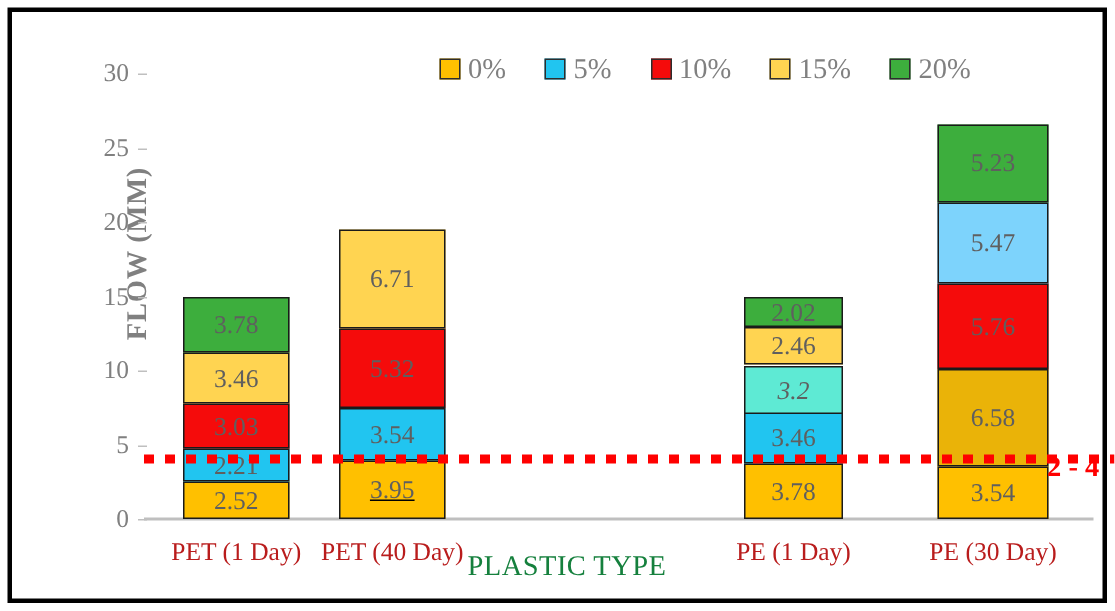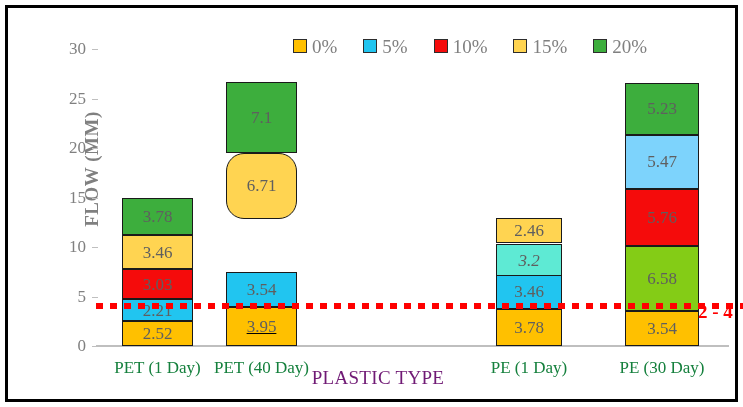--- a/index.html
+++ b/index.html
@@ -102,30 +102,30 @@
     transform-origin: center center;
     white-space: nowrap;
   }
   .xaxis-title {
     position: absolute;
     left: 275px;
     top: 359px;
     width: 190px;
     text-align: center;
     font-size: 19px;
-    color: #701a75;
+    color: #15803d;
     letter-spacing: 0.3px;
     white-space: nowrap;
   }
   .xtick-label {
     position: absolute;
     top: 350px;
     text-align: center;
     font-size: 17px;
-    color: #15803d;
+    color: #b91c1c;
     white-space: nowrap;
   }
 
   
   .bar {
     position: absolute;
     bottom: 0;
   }
   .seg {
     position: absolute;
@@ -230,46 +230,49 @@
             <span class="seg-label">3.78</span>
           </div>
         </div>
         <div class="bar" style="left: 122px; width: 71px; height: 297px;">
           <div class="seg" style="background: rgb(255, 192, 0); height: 39.105px; bottom: 0px; text-decoration: underline;">
             <span class="seg-label">3.95</span>
           </div>
           <div class="seg" style="background: rgb(33, 197, 240); height: 35.046px; bottom: 39.105px;">
             <span class="seg-label">3.54</span>
           </div>
-          <div class="seg" style="background: rgb(255, 212, 81); height: 66.429px; bottom: 126.819px; border-radius: 18px;">
+          <div class="seg" style="background: rgb(245, 11, 11); height: 52.668px; bottom: 74.151px;">
+            <span class="seg-label">5.32</span>
+          </div>
+          <div class="seg" style="background: rgb(255, 212, 81); height: 66.429px; bottom: 126.819px;">
             <span class="seg-label">6.71</span>
-          </div>
-          <div class="seg" style="background: rgb(61, 174, 61); height: 70.29px; bottom: 193.248px;">
-            <span class="seg-label">7.1</span>
           </div>
         </div>
         <div class="bar" style="left: 392px; width: 66px; height: 297px;">
           <div class="seg" style="background: rgb(255, 192, 0); height: 37.422px; bottom: 0px;">
             <span class="seg-label">3.78</span>
           </div>
           <div class="seg" style="background: rgb(33, 197, 240); height: 34.254px; bottom: 37.422px;">
             <span class="seg-label">3.46</span>
           </div>
           <div class="seg" style="background: #5eead4; height: 31.68px; bottom: 70px; font-style: italic;">
             <span class="seg-label">3.2</span>
           </div>
           <div class="seg" style="background: rgb(255, 212, 81); height: 24.354px; bottom: 103.356px;">
             <span class="seg-label">2.46</span>
           </div>
+          <div class="seg" style="background: rgb(61, 174, 61); height: 19.998px; bottom: 127.71px;">
+            <span class="seg-label">2.02</span>
+          </div>
         </div>
         <div class="bar" style="left: 521px; width: 74px; height: 297px;">
           <div class="seg" style="background: rgb(255, 192, 0); height: 35.046px; bottom: 0px;">
             <span class="seg-label">3.54</span>
           </div>
-          <div class="seg" style="background: #84cc16; height: 65.142px; bottom: 35.046px;">
+          <div class="seg" style="background: #eab308; height: 65.142px; bottom: 35.046px;">
             <span class="seg-label">6.58</span>
           </div>
           <div class="seg" style="background: rgb(245, 11, 11); height: 57.024px; bottom: 100.188px;">
             <span class="seg-label">5.76</span>
           </div>
           <div class="seg" style="background: #7dd3fc; height: 54.153px; bottom: 157.212px;">
             <span class="seg-label">5.47</span>
           </div>
           <div class="seg" style="background: rgb(61, 174, 61); height: 51.777px; bottom: 211.365px;">
             <span class="seg-label">5.23</span>

